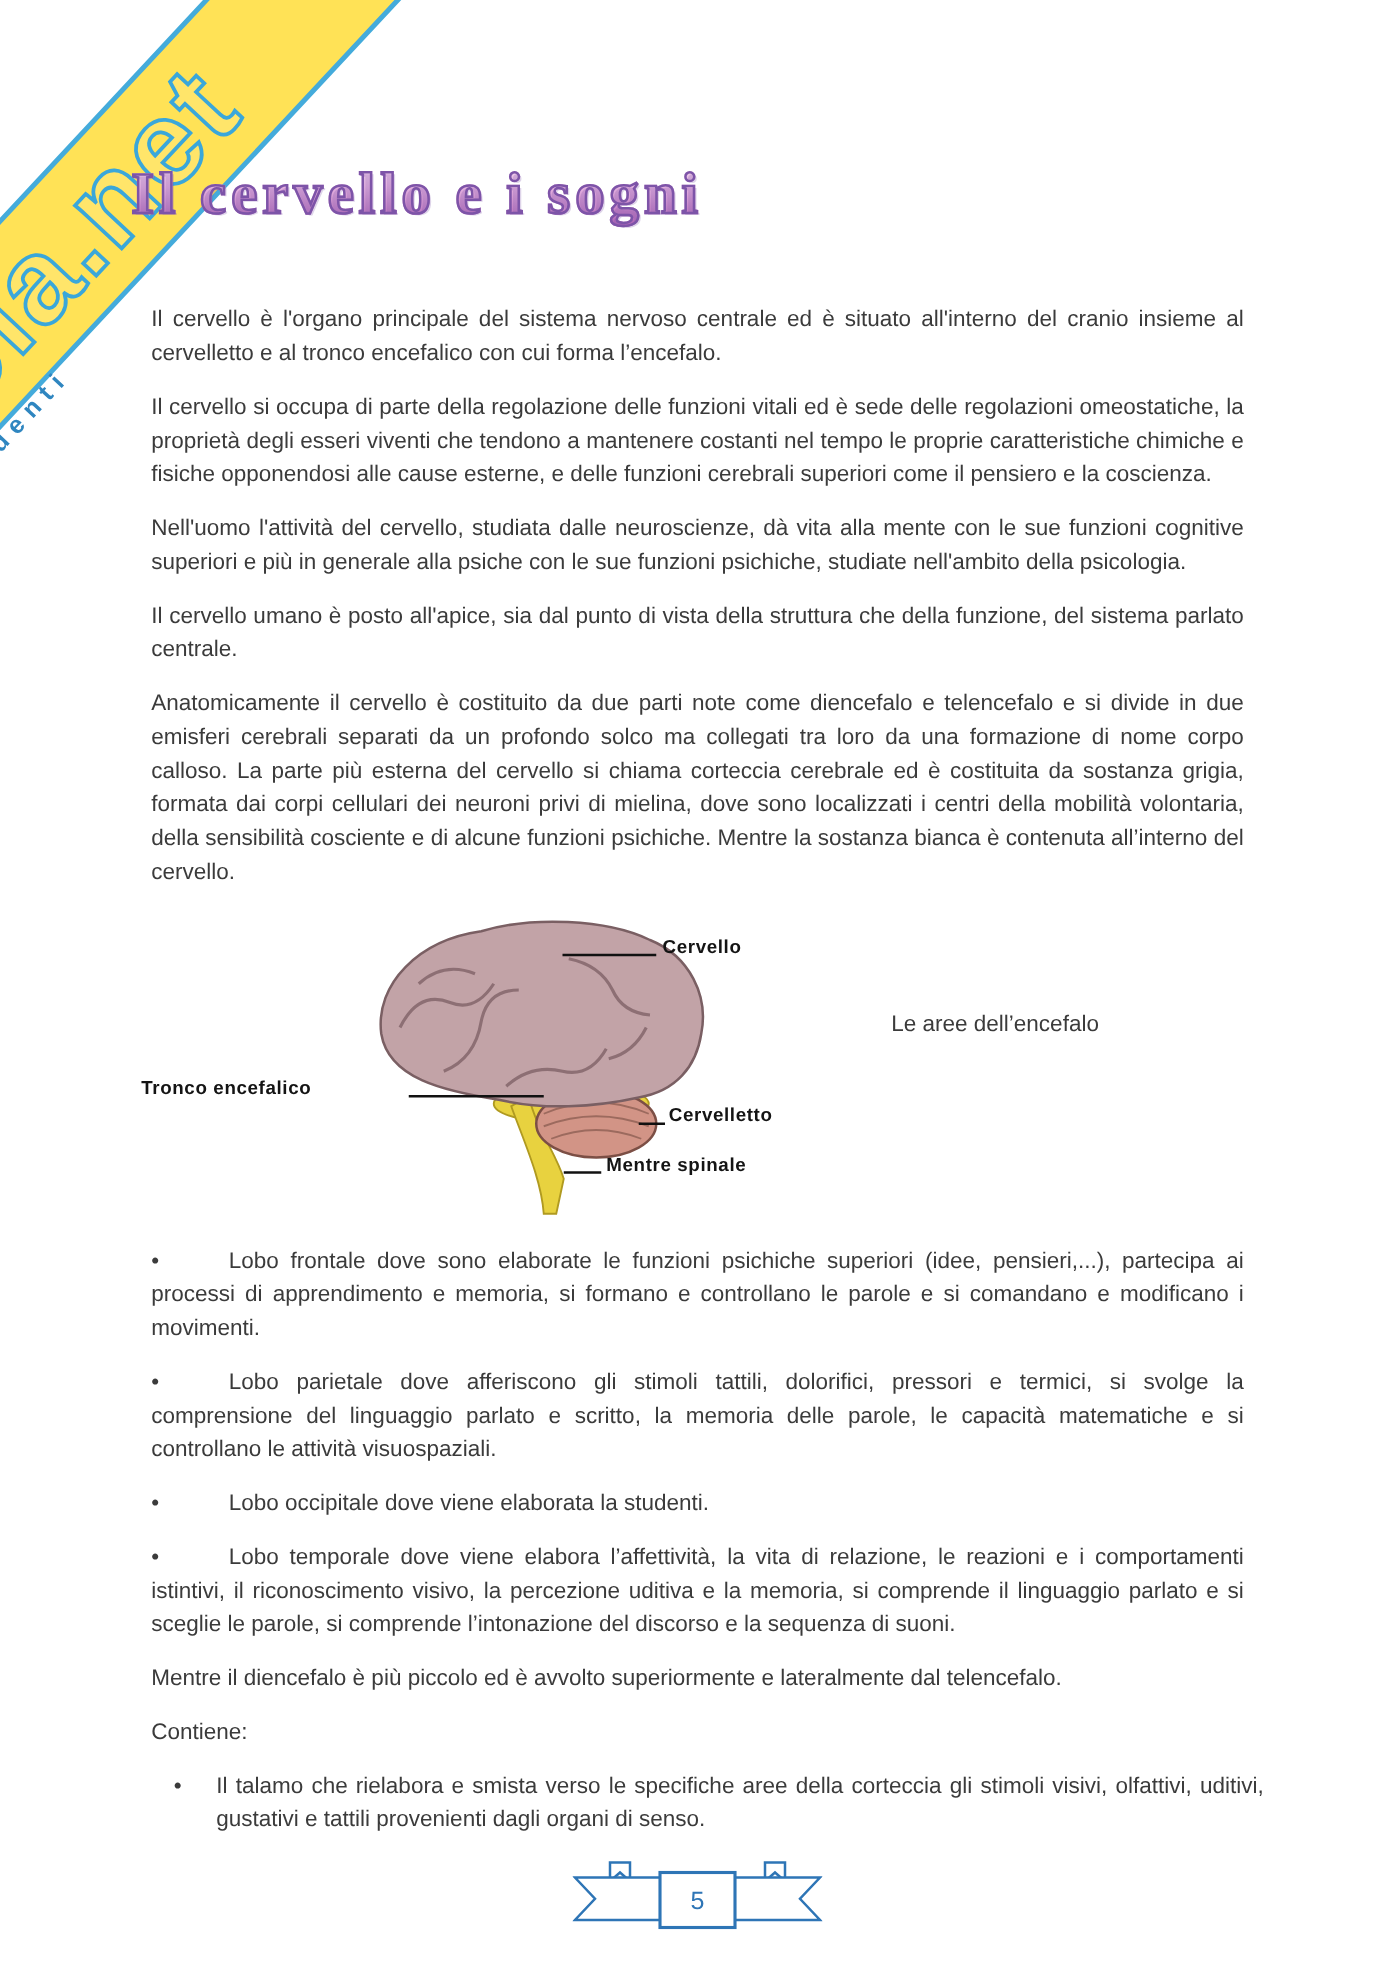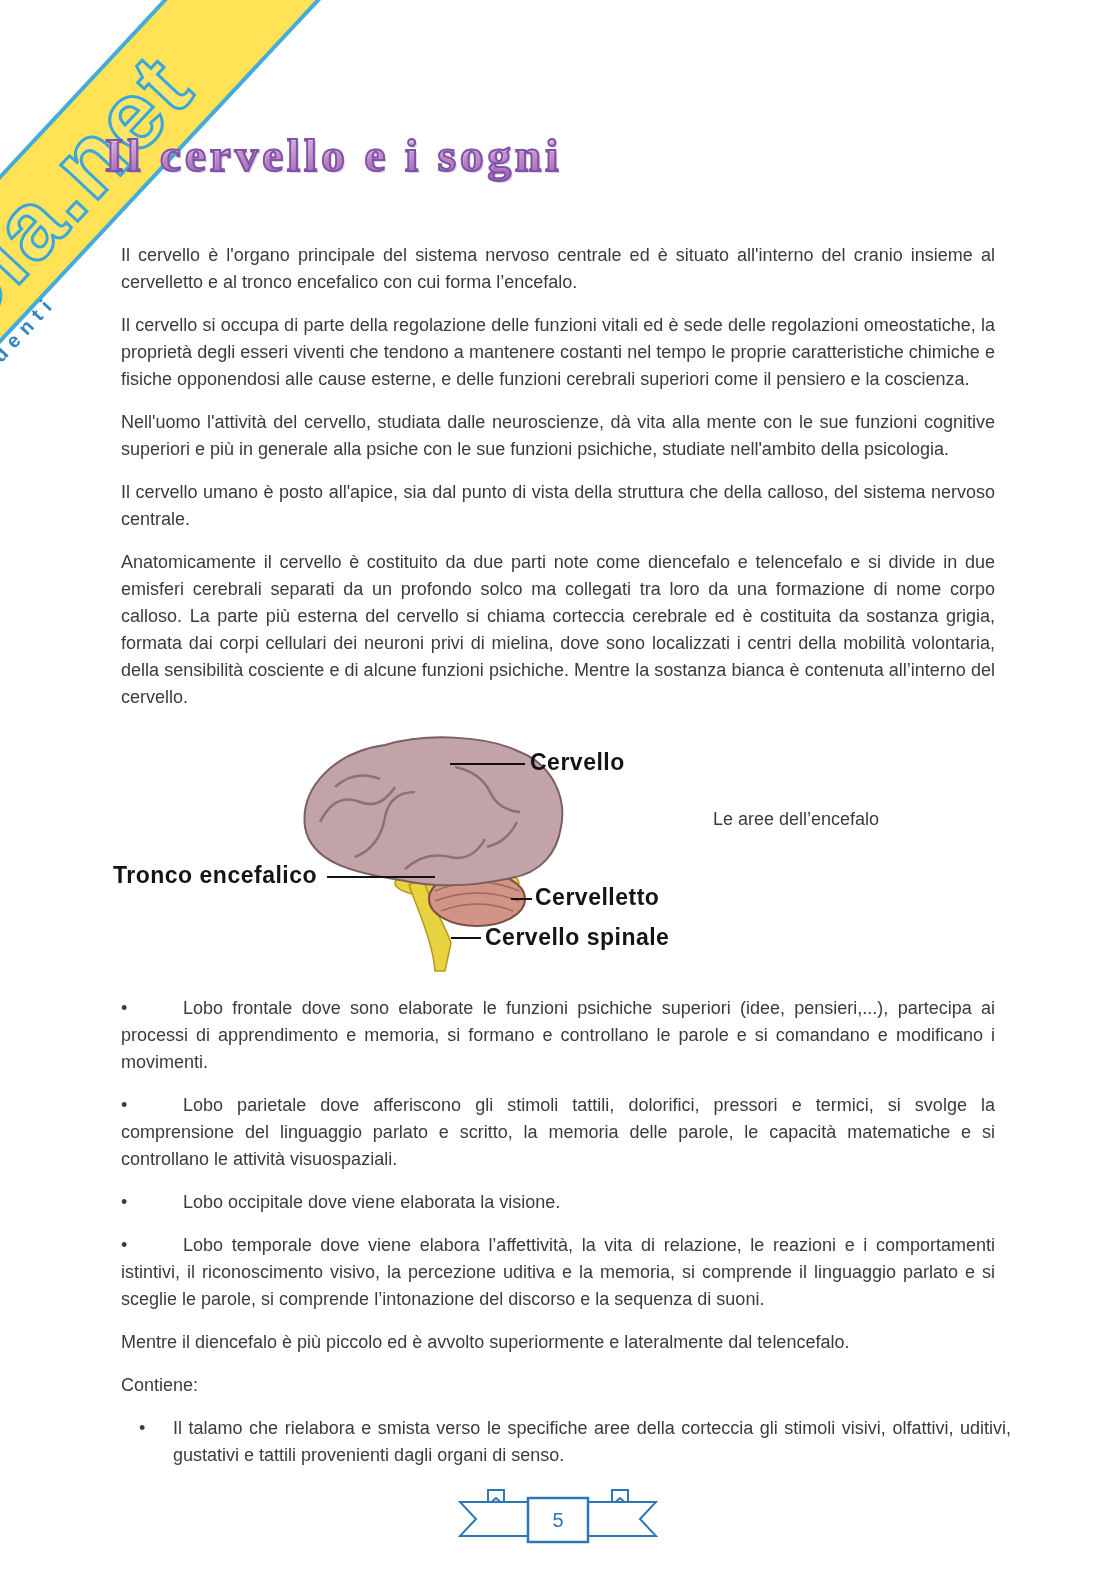--- a/index.html
+++ b/index.html
@@ -87,21 +87,21 @@
   
   .brain-figure {
     position:relative;
     width:906px; height:252px;
     margin:8px 0 4px 0;
   }
   .brain-figure svg { position:absolute; left:0; top:0; }
   .fig-label {
     position:absolute;
     font-weight:bold;
-    font-size:23px;
+    font-size:15px;
     color:#141414;
     letter-spacing:0.5px;
     white-space:nowrap;
   }
   .lbl-cervello    { left:425px; top:22px; }
   .lbl-tronco      { left:8px;   top:135px; }
   .lbl-cervelletto { left:430px; top:157px; }
   .lbl-midollo     { left:380px; top:197px; }
   .fig-caption {
     position:absolute; left:608px; top:82px;
@@ -125,21 +125,21 @@
   <div class="wm-tagline">studenti</div>
 </div>
 
 <div class="content">
 
   <h1 class="doc-title">Il cervello e i sogni</h1>
 
   <p class="para">Il cervello è l'organo principale del sistema nervoso centrale ed è situato all'interno del cranio insieme al cervelletto e al tronco encefalico con cui forma l’encefalo.</p>
   <p class="para">Il cervello si occupa di parte della regolazione delle funzioni vitali ed è sede delle regolazioni omeostatiche, la proprietà degli esseri viventi che tendono a mantenere costanti nel tempo le proprie caratteristiche chimiche e fisiche opponendosi alle cause esterne,  e delle funzioni cerebrali superiori come il pensiero e la coscienza.</p>
   <p class="para">Nell'uomo l'attività del cervello, studiata dalle neuroscienze, dà vita alla mente con le sue funzioni cognitive superiori e più in generale alla psiche con le sue funzioni psichiche, studiate nell'ambito della psicologia.</p>
-  <p class="para">Il cervello umano è posto all'apice, sia dal punto di vista della struttura che della calloso, del sistema nervoso centrale.</p>
+  <p class="para">Il cervello umano è posto all'apice, sia dal punto di vista della struttura che della funzione, del sistema parlato centrale.</p>
   <p class="para">Anatomicamente il cervello è costituito da  due parti note come diencefalo e telencefalo e si divide in due emisferi cerebrali separati da un profondo solco ma collegati tra loro da una formazione di nome corpo calloso. La parte più esterna del cervello si chiama corteccia cerebrale ed è costituita da sostanza grigia, formata dai corpi cellulari dei neuroni privi di mielina, dove sono localizzati i centri della mobilità volontaria, della sensibilità cosciente e di alcune funzioni psichiche. Mentre la sostanza bianca è contenuta all’interno del cervello.</p>
 
   <figure class="brain-figure">
     <svg width="906" height="252" viewBox="0 0 906 252">
 
       <g>
         <ellipse cx="352" cy="156" rx="62" ry="16" fill="#e8d23f" stroke="#b09a20" stroke-width="1.5"></ellipse>
         <path d="M 318 150 C 324 176 340 196 346 216 L 340 244 L 330 244 C 328 216 314 186 304 158 Z" fill="#e8d23f" stroke="#b09a20" stroke-width="1.5"></path>
       </g>
 
@@ -162,33 +162,33 @@
       </g>
 
       <line x1="345" y1="37" x2="420" y2="37" stroke="#111" stroke-width="2"></line>
       <line x1="222" y1="150" x2="330" y2="150" stroke="#111" stroke-width="2"></line>
       <line x1="406" y1="172" x2="427" y2="172" stroke="#111" stroke-width="2"></line>
       <line x1="346" y1="211" x2="376" y2="211" stroke="#111" stroke-width="2"></line>
     </svg>
     <div class="fig-label lbl-cervello">Cervello</div>
     <div class="fig-label lbl-tronco">Tronco encefalico</div>
     <div class="fig-label lbl-cervelletto">Cervelletto</div>
-    <div class="fig-label lbl-midollo">Cervello spinale</div>
+    <div class="fig-label lbl-midollo">Mentre spinale</div>
     <div class="fig-caption">Le aree dell’encefalo</div>
   </figure>
 
 
   <p class="lobe-item">
     <span class="lobe-bullet">•</span><span>Lobo frontale dove sono elaborate le funzioni psichiche superiori (idee, pensieri,...), partecipa ai processi di apprendimento e memoria, si formano e controllano le parole e si comandano e modificano i movimenti.</span>
   </p>
   <p class="lobe-item">
     <span class="lobe-bullet">•</span><span>Lobo parietale dove afferiscono gli stimoli tattili, dolorifici, pressori e termici, si svolge la comprensione del linguaggio parlato e scritto, la memoria delle parole, le capacità matematiche e si controllano le attività visuospaziali.</span>
   </p>
   <p class="lobe-item">
-    <span class="lobe-bullet">•</span><span>Lobo occipitale dove viene elaborata la visione.</span>
+    <span class="lobe-bullet">•</span><span>Lobo occipitale dove viene elaborata la studenti.</span>
   </p>
   <p class="lobe-item">
     <span class="lobe-bullet">•</span><span>Lobo temporale dove viene elabora l’affettività, la vita di relazione, le reazioni e i comportamenti istintivi, il riconoscimento visivo, la percezione uditiva e la memoria, si comprende il linguaggio parlato e si sceglie le parole, si comprende l’intonazione del discorso e la sequenza di suoni.</span>
   </p>
 
   <p class="para">Mentre il diencefalo è più piccolo ed è avvolto superiormente e lateralmente dal telencefalo.</p>
   <p class="para">Contiene:</p>
 
   <div class="talamo-item">
     <span class="talamo-bullet">•</span>

